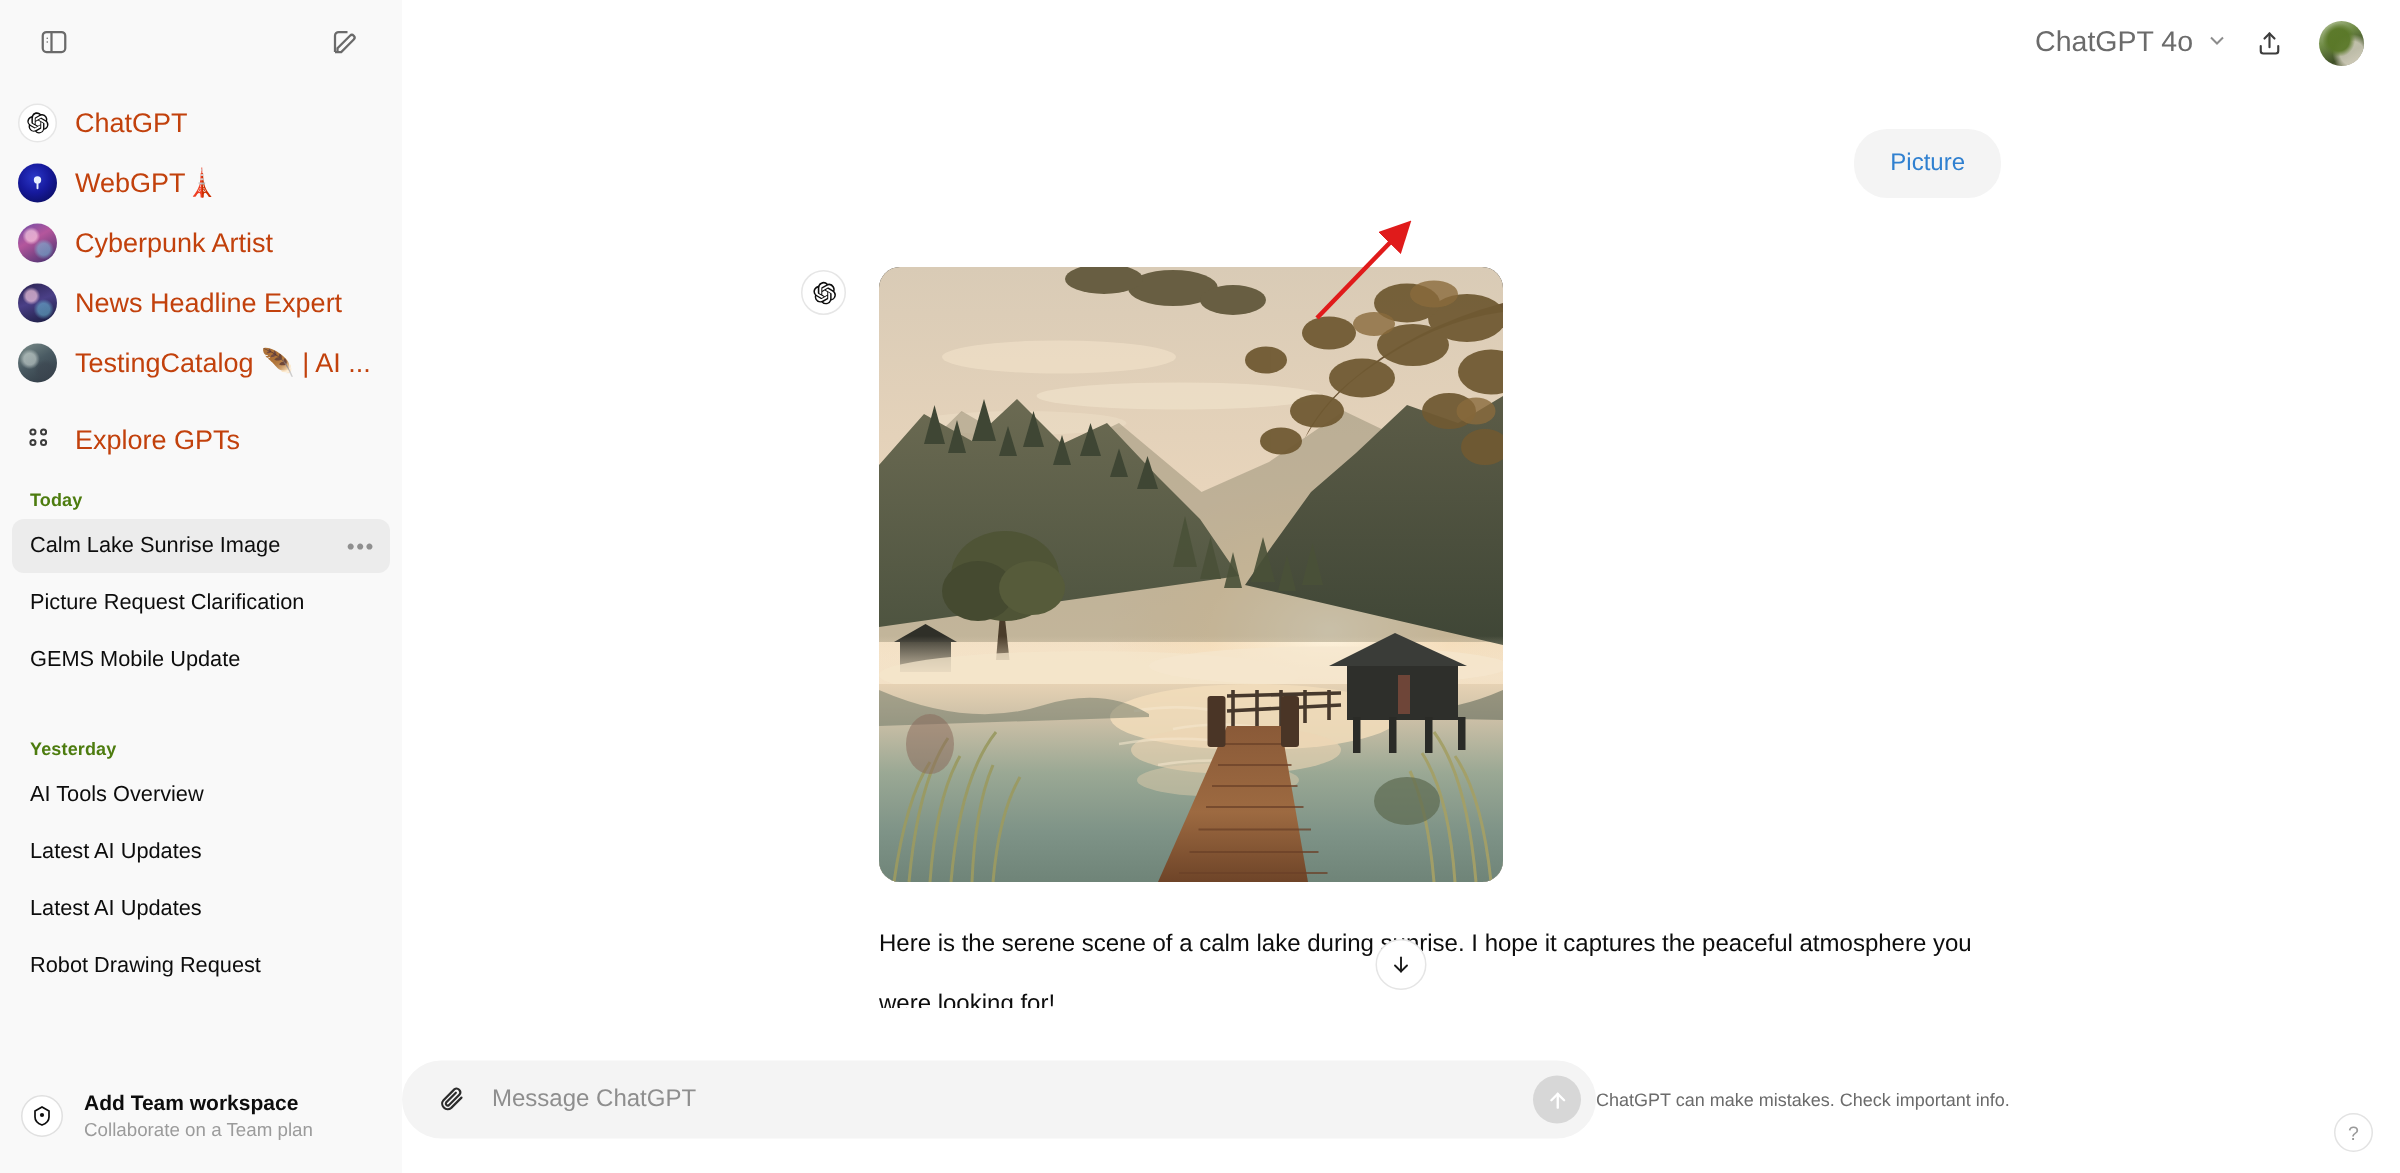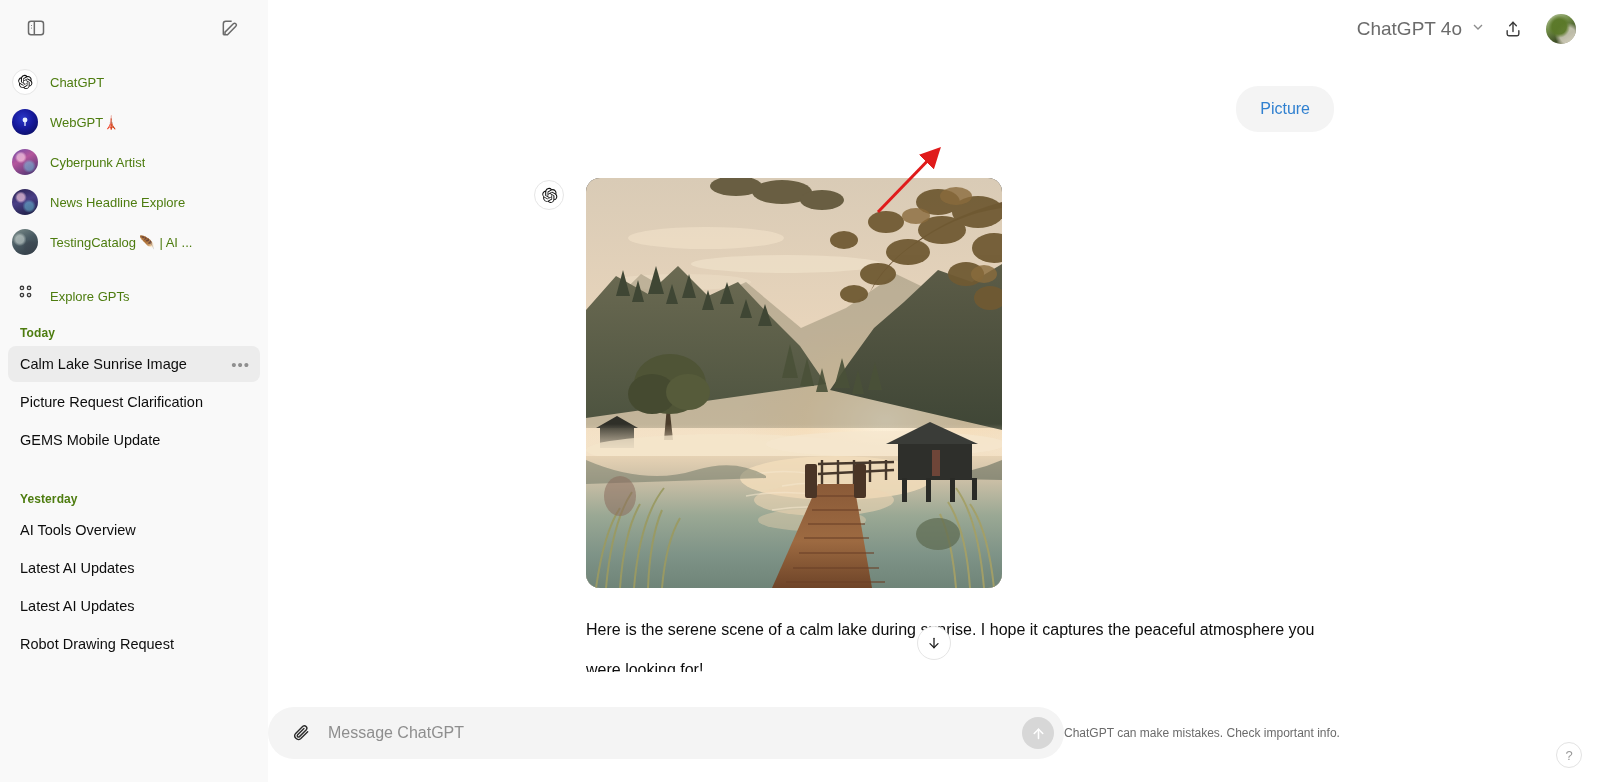--- a/index.html
+++ b/index.html
@@ -35,21 +35,21 @@
   .gpt-row {
     display: flex; align-items: center; gap: 12px;
     height: 40px; padding: 0 8px 0 4px; border-radius: 8px;
     cursor: pointer;
   }
   .gpt-ava {
     width: 26px; height: 26px; border-radius: 50%;
     flex: 0 0 26px; overflow: hidden; position: relative;
   }
   .gpt-label {
-    font-size: 13px; color: #4d7c0f; white-space: nowrap;
+    font-size: 18px; color: #c2410c; white-space: nowrap;
     overflow: hidden; text-overflow: ellipsis;
   }
 
   .ava-chatgpt {
     background: #ffffff; border: 1px solid #e6e6e6;
     display: flex; align-items: center; justify-content: center;
   }
   .ava-webgpt  { background: radial-gradient(circle at 42% 36%, #2a37c8 0%, #16199c 45%, #070a4d 100%); display:flex;align-items:center;justify-content:center;}
   .ava-cyber   { background: linear-gradient(150deg, #6f4ea8 0%, #b4569c 40%, #3d2e6b 100%); }
   .ava-news    { background: linear-gradient(160deg, #2a2150 0%, #4a3f86 45%, #171a3c 100%); }
@@ -265,21 +265,21 @@
           <span class="gpt-label">WebGPT🗼</span>
         </div>
 
         <div class="gpt-row">
           <div class="gpt-ava ava-cyber"></div>
           <span class="gpt-label">Cyberpunk Artist</span>
         </div>
 
         <div class="gpt-row">
           <div class="gpt-ava ava-news"></div>
-          <span class="gpt-label">News Headline Explore</span>
+          <span class="gpt-label">News Headline Expert</span>
         </div>
 
         <div class="gpt-row">
           <div class="gpt-ava ava-testcat"></div>
           <span class="gpt-label">TestingCatalog 🪶 | AI ...</span>
         </div>
 
         <div class="explore-row">
           <div class="explore-ico">
             <svg width="17" height="17" viewBox="0 0 24 24" fill="none" stroke="currentColor" stroke-width="1.9">
@@ -313,20 +313,34 @@
         <span class="chat-name">Latest AI Updates</span>
       </div>
       <div class="chat-row">
         <span class="chat-name">Latest AI Updates</span>
       </div>
       <div class="chat-row">
         <span class="chat-name">Robot Drawing Request</span>
       </div>
     </div>
 
+    <div class="sb-bottom">
+      <div class="team-row">
+        <div class="team-ico">
+          <svg width="16" height="16" viewBox="0 0 24 24" fill="none" stroke="currentColor" stroke-width="1.7">
+            <path d="M12 3l7 4v6c0 4-3 6.6-7 8-4-1.4-7-4-7-8V7z"></path>
+            <circle cx="12" cy="11" r="2.1" fill="currentColor" stroke="none"></circle>
+          </svg>
+        </div>
+        <div>
+          <div class="team-title">Add Team workspace</div>
+          <div class="team-sub">Collaborate on a Team plan</div>
+        </div>
+      </div>
+    </div>
   </aside>
 
   <section class="main">
 
     <div class="topbar">
       <div class="model-sel">
         <span class="model-name">ChatGPT 4o</span>
         <span>
           <svg width="16" height="16" viewBox="0 0 24 24" fill="none" stroke="#8c8c8c" stroke-width="2">
             <polyline points="6 9 12 15 18 9"></polyline>

